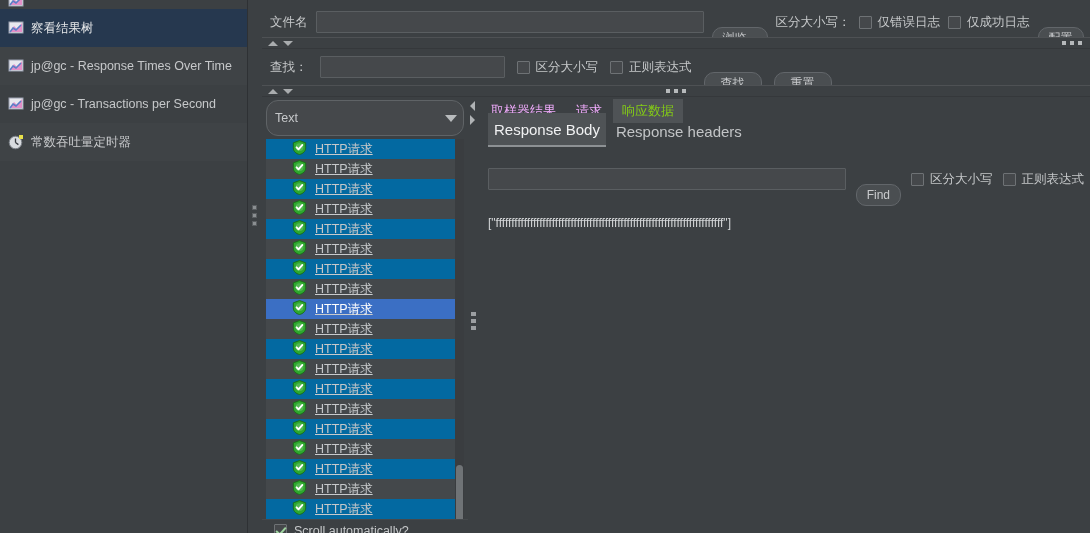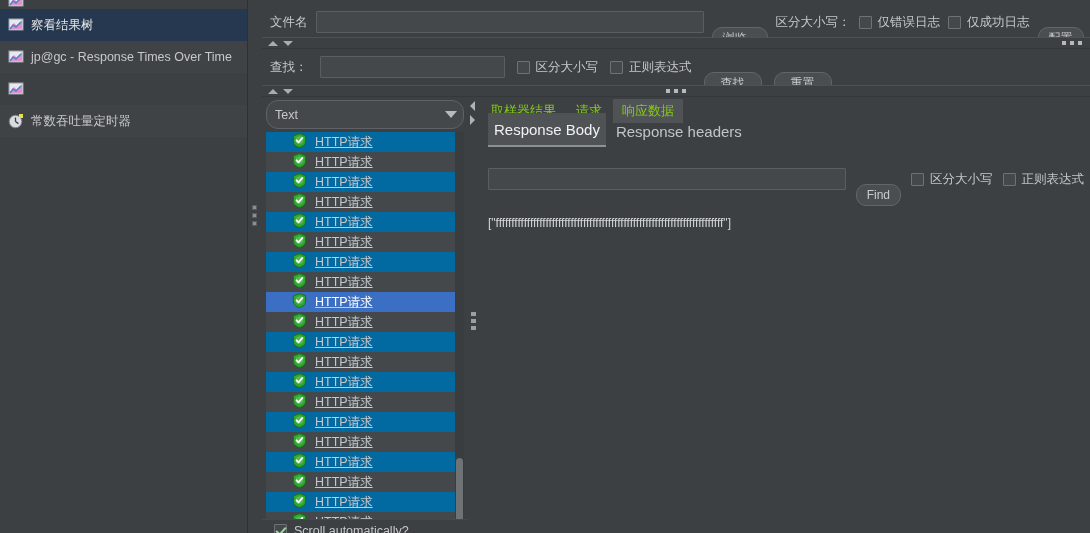--- a/index.html
+++ b/index.html
@@ -15,21 +15,21 @@
   #root { position: relative; width: 1090px; height: 533px; }
 
   
   #tree-panel {
     position: absolute; left: 0; top: 0; width: 248px; height: 533px;
     background: #3c4043;
     border-right: 1px solid #2e3134;
     overflow: hidden;
   }
   .tree-item {
-    height: 32px; display: flex; align-items: center;
+    height: 38px; display: flex; align-items: center;
     padding-left: 8px; gap: 7px;
     font-size: 12.5px; color: #c6c8ca;
     white-space: nowrap;
   }
   .tree-item.alt { background: #3f4346; }
   .tree-item.selected { background: #26384f; color: #e4e6e8; }
   .tree-item.clipped { height: 9px; align-items: flex-end; overflow: hidden; }
   .tree-icon { width: 16px; height: 16px; flex: 0 0 16px; position: relative; }
 
   
@@ -97,21 +97,21 @@
 
   
   #lower { position: absolute; left: 0; top: 89px; right: 0; bottom: 0; }
 
   
   #mid-panel {
     position: absolute; left: 0; top: 0; width: 206px; bottom: 0;
     display: flex; flex-direction: column;
   }
   #combo {
-    margin: 3px 4px 3px 4px; height: 29px;
+    margin: 3px 4px 3px 4px; height: 36px;
     background: #45484b; border: 1px solid #5f6366; border-radius: 12px;
     display: flex; align-items: center; padding: 0 6px 0 8px;
     font-size: 12.5px; color: #c6c8ca;
   }
   #combo .caret { margin-left: auto; width: 0; height: 0;
     border-left: 6px solid transparent; border-right: 6px solid transparent; border-top: 7px solid #b8bbbd; }
   #list-wrap {
     position: relative; flex: 1; margin: 0 4px 0 4px;
     background: #0369a1; overflow: hidden; text-decoration: underline;
   }
@@ -142,21 +142,21 @@
   #mid-split .l-tri { width: 0; height: 0; border-top: 5px solid transparent; border-bottom: 5px solid transparent; border-right: 5px solid #b0b3b5; margin-bottom: 4px; }
   #mid-split .r-tri { width: 0; height: 0; border-top: 5px solid transparent; border-bottom: 5px solid transparent; border-left: 5px solid #b0b3b5; }
   #mid-split .grip2 { position: absolute; left: 3px; top: 215px; width: 5px; }
   #mid-split .grip2 i { display: block; width: 5px; height: 4px; background: #9c9fa2; margin-bottom: 3px; }
 
   
   #detail { position: absolute; left: 218px; top: 0; right: 0; bottom: 0; }
   .tabstrip { display: flex; align-items: flex-end; height: 26px; padding-left: 2px; gap: 2px; }
   .tab {
     height: 24px; display: flex; align-items: center; padding: 0 9px;
-    font-size: 13px; color: #84cc16; white-space: nowrap;
+    font-size: 13px; color: #f0abfc; white-space: nowrap;
   }
   .tab.active { background: #4f5356; color: #84cc16; }
   .subtabstrip { display: flex; align-items: flex-end; height: 24px; padding-left: 8px; gap: 4px; }
   .subtab { height: 22px; display: flex; align-items: center; padding: 16px 6px; font-size: 15px; color: #c2c4c6; white-space: nowrap; }
   .subtab.active { background: #4f5356; color: #f0f1f2; border-bottom: 2px solid #8d9194; }
   #detail-find {
     display: flex; align-items: center; gap: 10px; padding: 5px 6px 4px 8px;
   }
   #body-text {
     padding: 6px 0 0 8px; font-size: 12px; color: #d5d7d9;
@@ -193,20 +193,21 @@
             <path d="M2 12 L5 8 L8 10 L13 5" stroke="#5b7fc7" stroke-width="1.6" fill="none"></path>
           </svg></span>
         <span>jp@gc - Response Times Over Time</span>
       </div>
       <div class="tree-item">
         <span class="tree-icon"><svg width="16" height="16" viewBox="0 0 16 16">
             <rect x="1" y="2" width="14" height="11" fill="#e8e8ee" stroke="#9aa0b0"></rect>
             <path d="M2 12 L6 6 L9 9 L14 3 L14 12 Z" fill="#e38fc8"></path>
             <path d="M2 12 L5 8 L8 10 L13 5" stroke="#5b7fc7" stroke-width="1.6" fill="none"></path>
           </svg></span>
+        <span>jp@gc - Transactions per Second</span>
       </div>
       <div class="tree-item alt">
         <span class="tree-icon"><svg width="16" height="16" viewBox="0 0 16 16">
             <circle cx="7.5" cy="8.5" r="6.3" fill="#d9dce0" stroke="#7a7f86"></circle>
             <path d="M7.5 8.5 L7.5 4.4 M7.5 8.5 L10.4 10.6" stroke="#3a3d42" stroke-width="1.3" fill="none"></path>
             <rect x="11" y="1" width="4" height="4" fill="#e8e04a"></rect>
           </svg></span>
         <span>常数吞吐量定时器</span>
       </div>
     </div>

